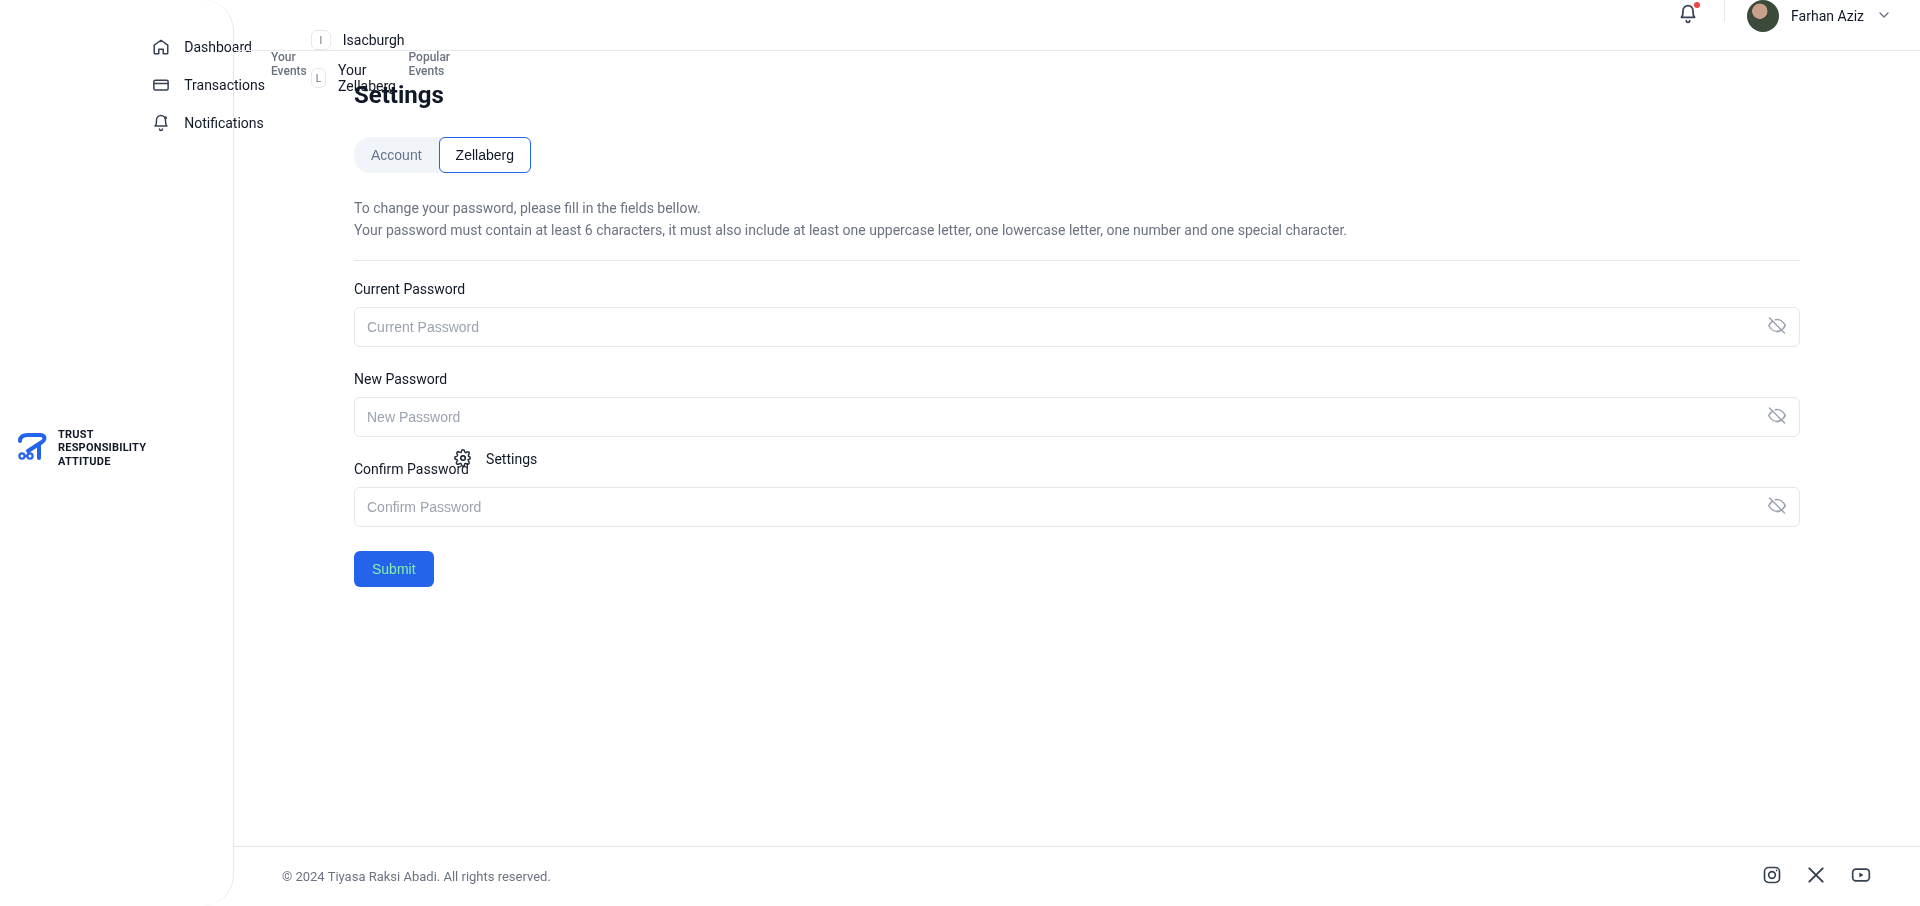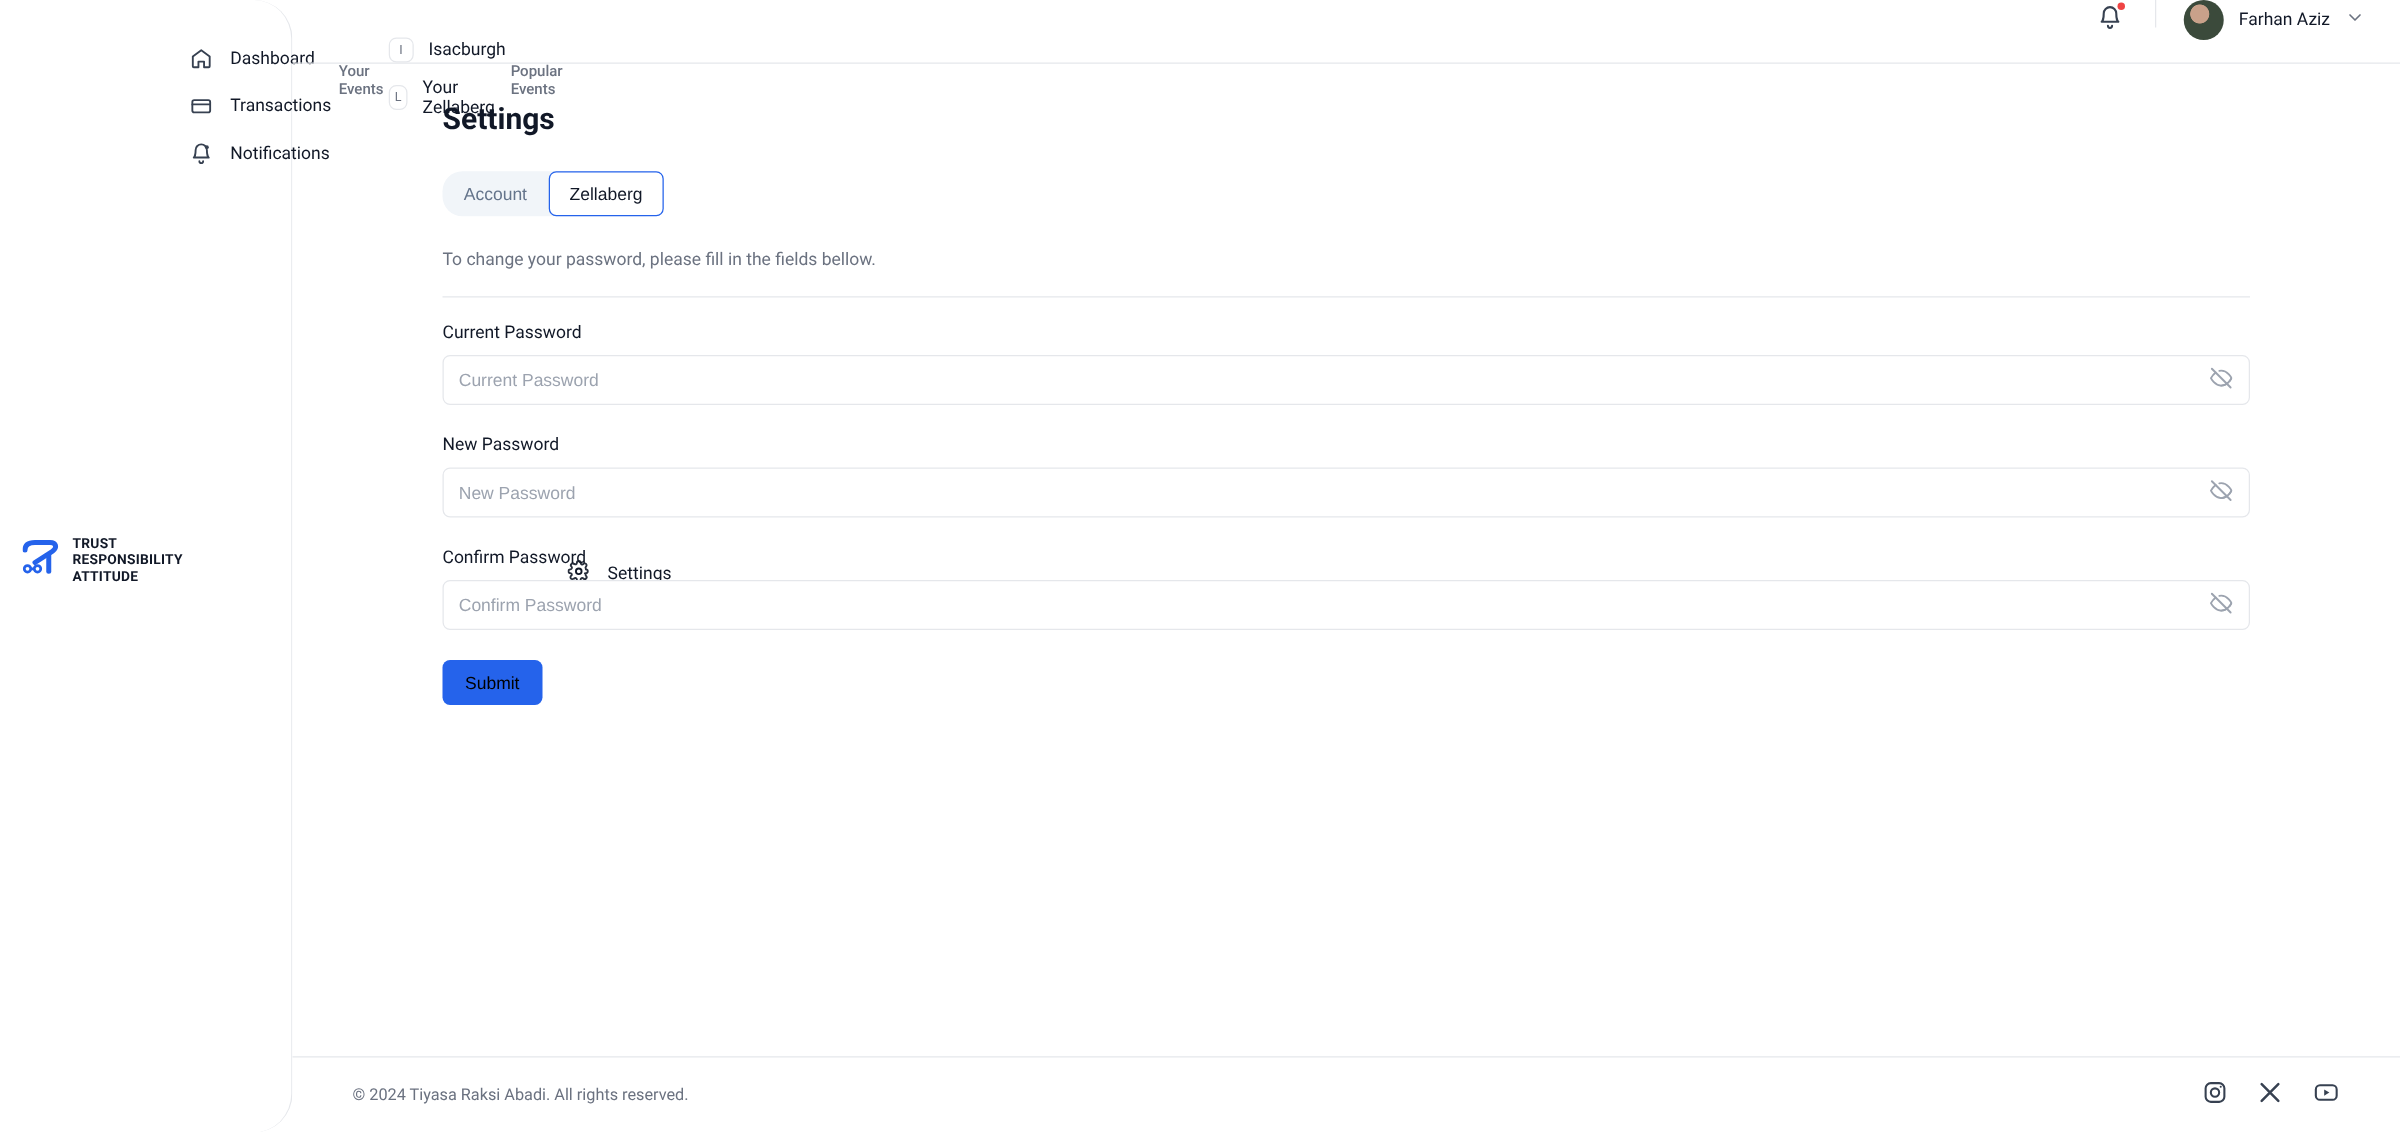--- a/index.html
+++ b/index.html
@@ -86,21 +86,21 @@
   .field { margin-bottom: 24px; }
   .field-label { display:block; font-size:14px; margin-bottom:10px; color:var(--text); }
   .input-wrap { position:relative; }
   .input {
     width:100%; height:40px; border:1px solid var(--border); border-radius:6px;
     padding: 0 44px 0 12px; font-size:14px; color:var(--text); outline:none;
   }
   .input::placeholder { color: var(--muted-2); }
   .eye-btn { position:absolute; right:10px; top:50%; transform:translateY(-50%); color: var(--muted-2); background:none; border:none; padding:4px; display:flex; }
   .submit {
-    background: var(--primary); color:#000000; border:none; border-radius:6px;
+    background: var(--primary); color:#86efac; border:none; border-radius:6px;
     padding: 10px 18px; font-size:14px; font-weight:500;
   }
   .footer {
     border-top:1px solid var(--border);
     display:flex; align-items:center; justify-content:space-between;
     padding: 18px 48px; color: var(--muted); font-size:13px;
   }
   .socials { display:flex; gap:24px; color:#374151; }
   .socials .soc { display:flex; }
   @media (max-width: 1500px) {
@@ -213,20 +213,21 @@
     <main class="content">
       <h1 class="page-title">Settings</h1>
 
       <div class="tabs">
         <button class="tab">Account</button>
         <button class="tab active">Zellaberg</button>
       </div>
 
       <div>
         <p class="form-desc">To change your password, please fill in the fields bellow.</p>
+        <p class="form-desc">Your password must contain at least 6 characters, it must also include at least one uppercase letter, one lowercase letter, one number and one special character.</p>
         <hr class="form-sep">
 
         <div class="field">
           <label class="field-label">Current Password</label>
           <div class="input-wrap">
             <input type="password" class="input" placeholder="Current Password" style="">
             <button class="eye-btn">
               <span>
                 <svg width="18" height="18" viewBox="0 0 24 24" fill="none" stroke="currentColor" stroke-width="2" stroke-linecap="round" stroke-linejoin="round">
                     <path d="M17.94 17.94A10.94 10.94 0 0 1 12 20C5 20 1 12 1 12a20.4 20.4 0 0 1 5.06-5.94"></path>

